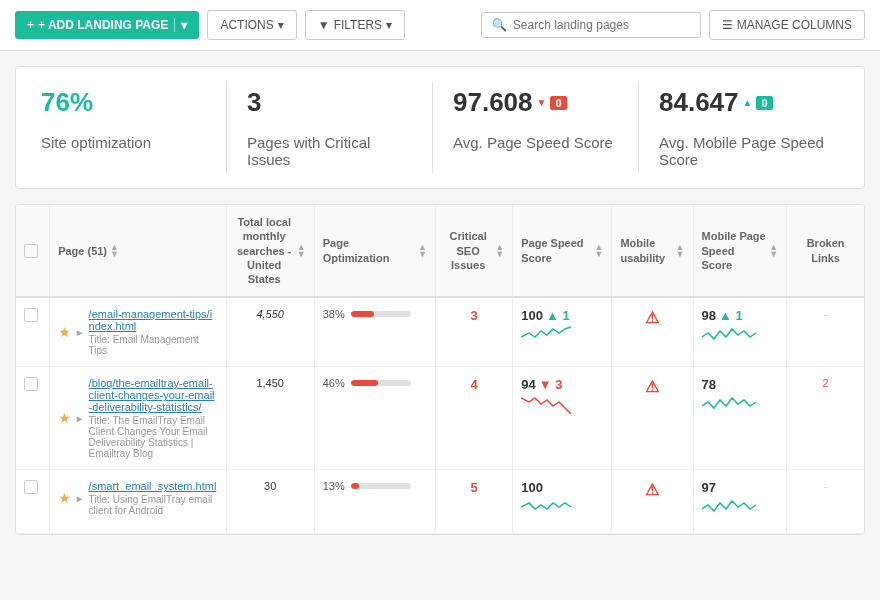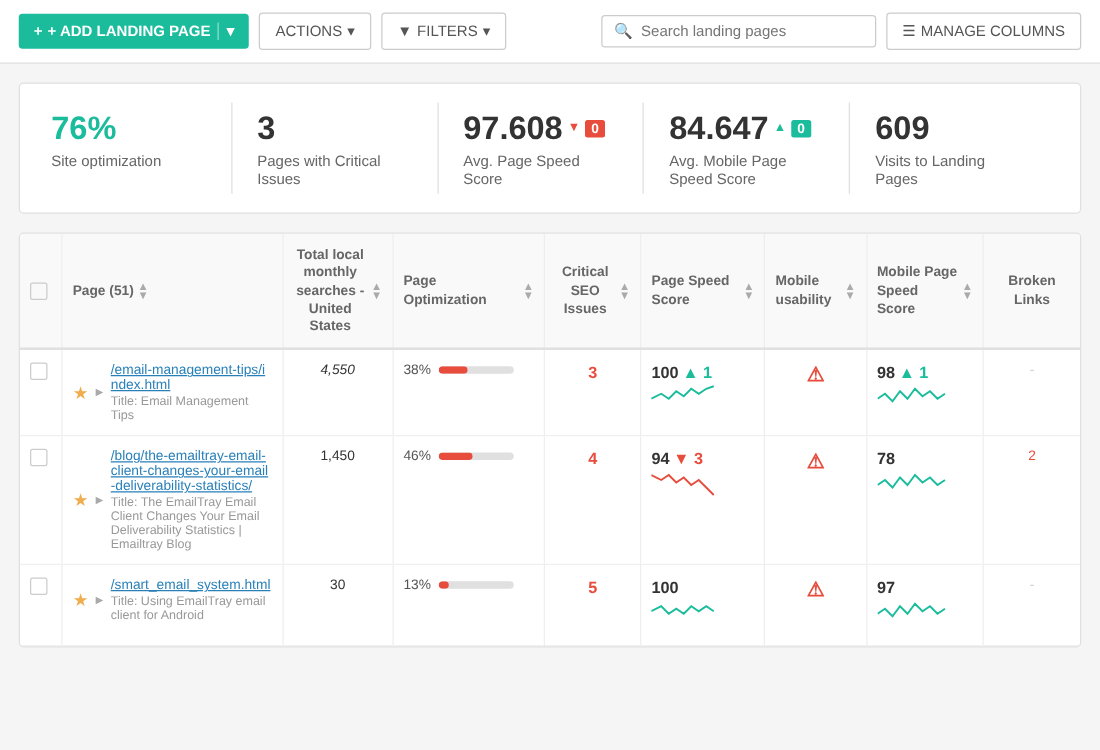--- a/index.html
+++ b/index.html
@@ -16,21 +16,21 @@
     .search-box input { border: none; outline: none; font-size: 12px; color: #a21caf; width: 100%; }
     .btn-columns { background: #fff; color: #555; border: 1px solid #ccc; padding: 7px 12px; border-radius: 3px; cursor: pointer; font-size: 12px; display: flex; align-items: center; gap: 4px; }
 
     
     .stats-bar { display: flex; background: #fff; margin: 15px; border: 1px solid #e0e0e0; border-radius: 4px; padding: 15px 20px; gap: 0; }
     .stat-item { flex: 1; padding: 5px 20px; border-right: 1px solid #e0e0e0; }
     .stat-item:first-child { padding-left: 5px; }
     .stat-item:last-child { border-right: none; }
     .stat-value { font-size: 26px; font-weight: 700; color: #333; display: flex; align-items: center; gap: 4px; }
     .stat-value.green { color: #1abc9c; }
-    .stat-label { font-size: 12px; color: #666; margin-top: 4px; }
+    .stat-label { font-size: 15px; color: #666; margin-top: 16px; }
     .stat-badge { font-size: 11px; padding: 1px 5px; border-radius: 2px; color: #fff; }
     .stat-badge.red { background: #e74c3c; }
     .stat-badge.green { background: #1abc9c; }
     .stat-arrow-up { color: #1abc9c; font-size: 10px; }
     .stat-arrow-down { color: #e74c3c; font-size: 10px; }
 
     
     .table-container { margin: 0 15px; background: #fff; border: 1px solid #e0e0e0; border-radius: 4px; overflow: hidden; }
     table { width: 100%; border-collapse: collapse; font-size: 11px; }
     thead tr { background: #f9f9f9; border-bottom: 2px solid #e0e0e0; }
@@ -132,24 +132,20 @@
     <div class="stat-label">Avg. Page Speed Score</div>
   </div>
   <div class="stat-item">
     <div class="stat-value">
       <span>84.647</span>
       <span class="stat-arrow-up">▲</span>
       <span class="stat-badge green">0</span>
     </div>
     <div class="stat-label">Avg. Mobile Page Speed Score</div>
   </div>
-  <div class="stat-item">
-    <div class="stat-value">609</div>
-    <div class="stat-label">Visits to Landing Pages</div>
-  </div>
 </div>
 
 <div class="table-container">
   <table>
     <thead>
       <tr>
         <th class="col-check">
           <div class="chk"></div>
         </th>
         <th class="col-page">

